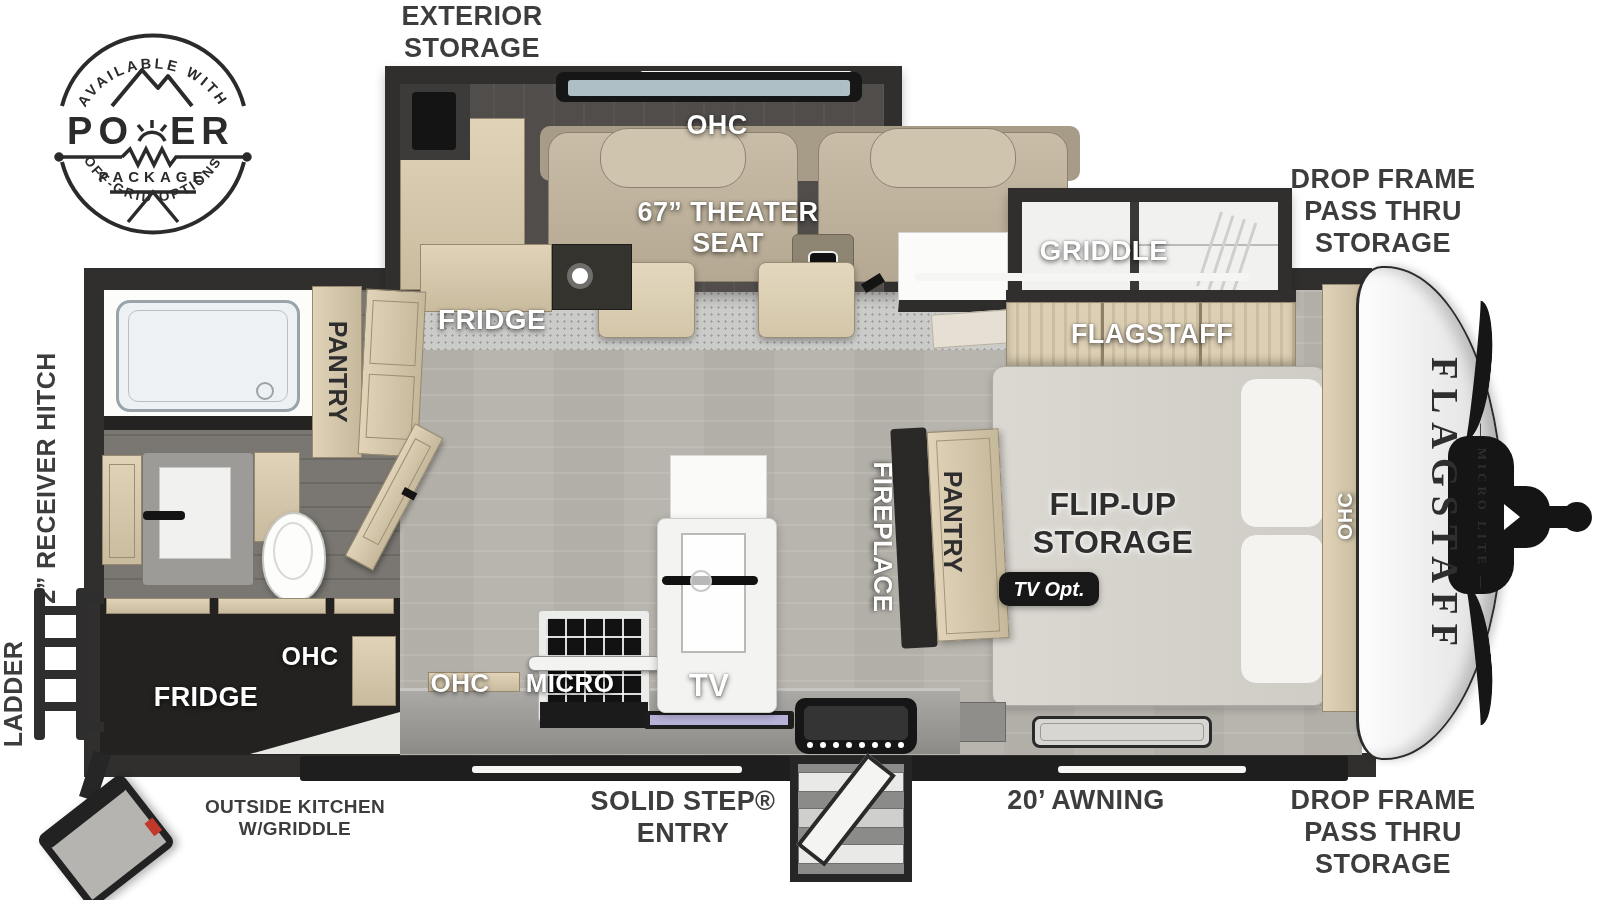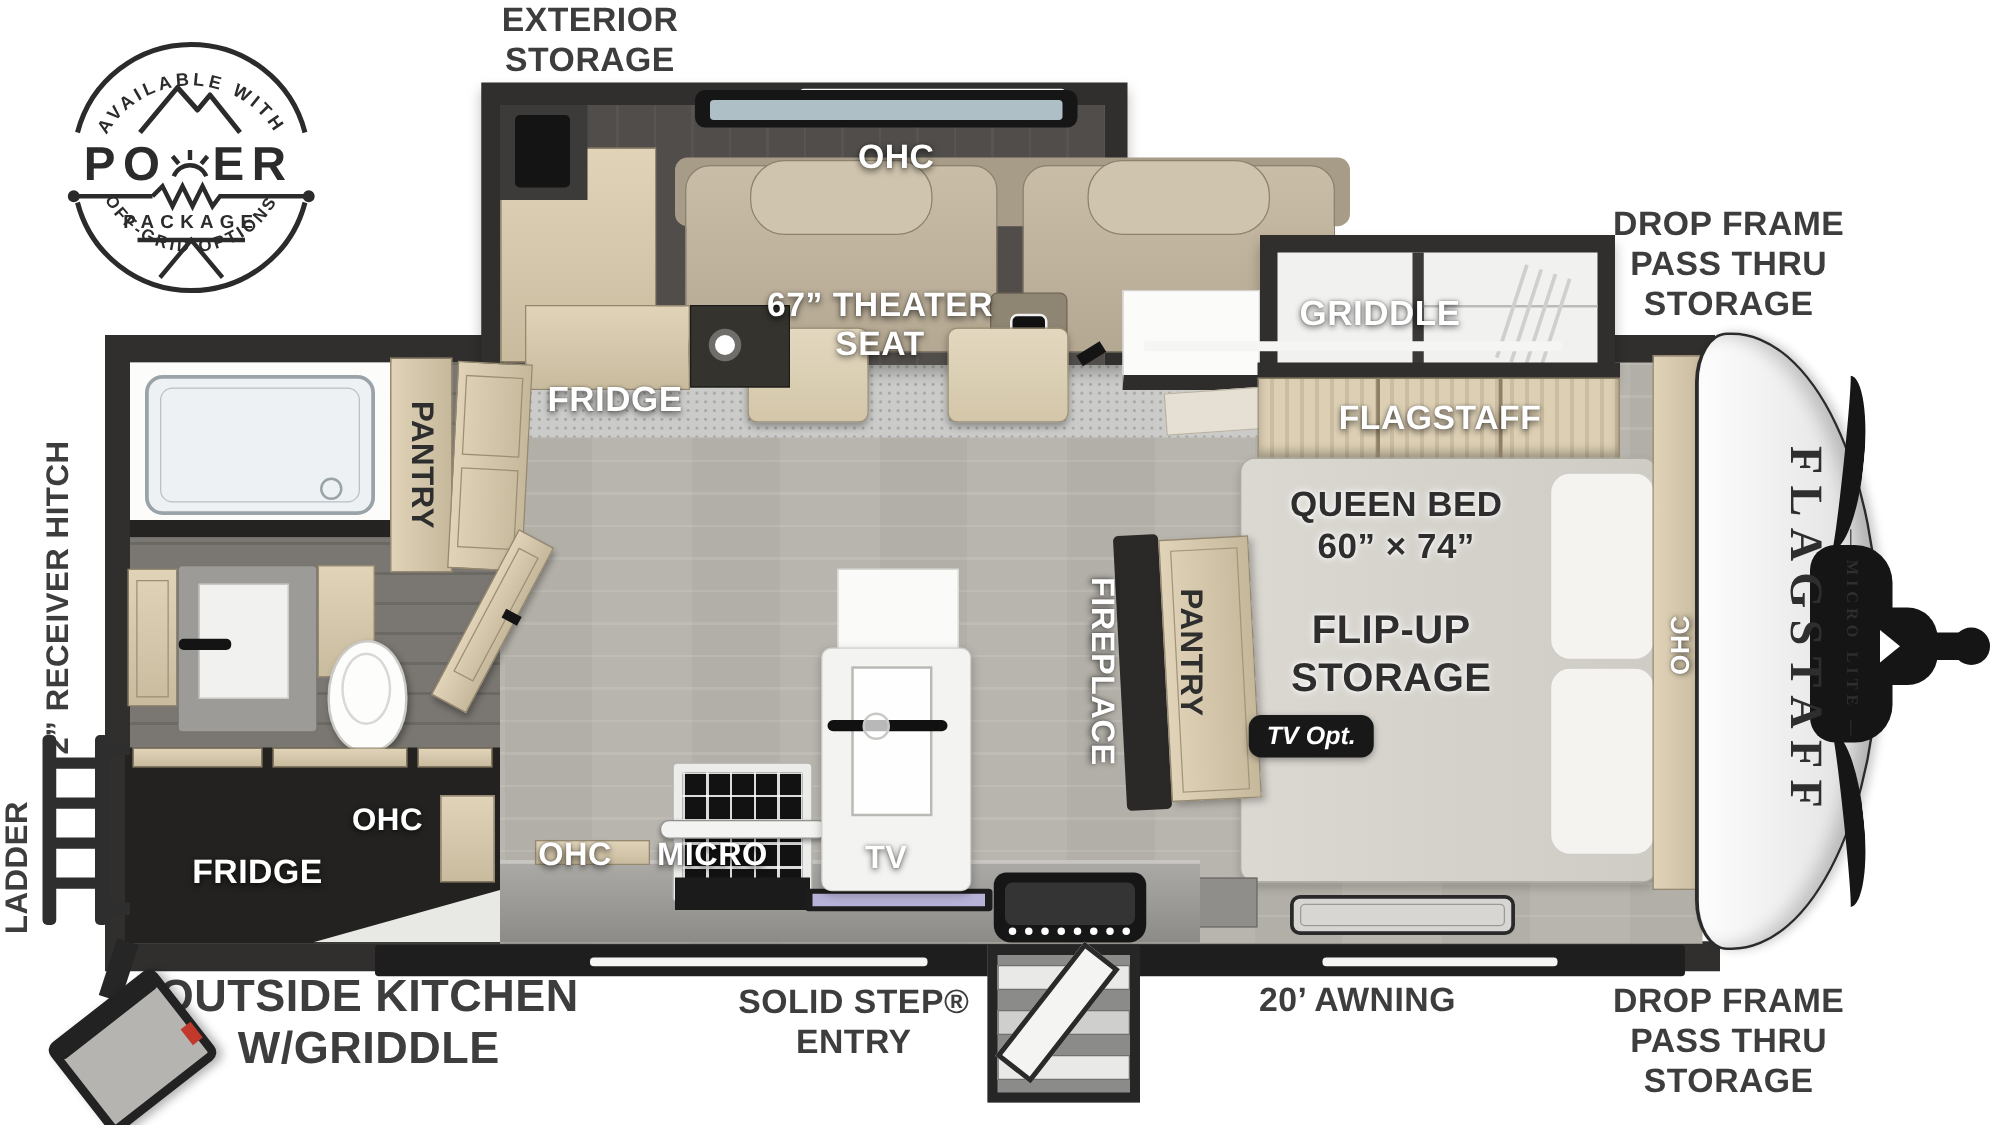--- a/index.html
+++ b/index.html
@@ -77,21 +77,21 @@
       <line x1="64" y1="168" x2="150" y2="168"></line>
       <polyline points="82,198 107,168 132,198"></polyline>
     </g>
   </svg>
 
   <div class="lblD" style="left:472px;top:33px;font-size:27px;">EXTERIOR
 STORAGE</div>
   <div class="lblD" style="left:1383px;top:212px;font-size:27px;">DROP FRAME
 PASS THRU
 STORAGE</div>
-  <div class="lblD" style="left:295px;top:818px;font-size:36px;">OUTSIDE KITCHEN
+  <div class="lblD" style="left:295px;top:818px;font-size:19px;">OUTSIDE KITCHEN
 W/GRIDDLE</div>
   <div class="lblD" style="left:683px;top:818px;font-size:27px;">SOLID STEP®
 ENTRY</div>
   <div class="lblD" style="left:1086px;top:801px;font-size:27px;">20’ AWNING</div>
   <div class="lblD" style="left:1383px;top:833px;font-size:27px;">DROP FRAME
 PASS THRU
 STORAGE</div>
   <div class="lblD r270" style="left:47px;top:478px;font-size:25px;">2” RECEIVER HITCH</div>
   <div class="lblD r270" style="left:14px;top:694px;font-size:25px;">LADDER</div>
 
@@ -264,35 +264,33 @@
     <div class="abs" style="left:52px;top:134px;width:20px;height:10px;background:#2e2e2e;"></div>
   </div>
 
   <div class="abs" style="left:86px;top:752px;width:18px;height:48px;background:#262626;transform:rotate(18deg);"></div>
   <div class="abs" style="left:52px;top:796px;width:108px;height:90px;background:#b5b4b0;border:7px solid #222;border-radius:8px;transform:rotate(-38deg);box-shadow:3px 4px 8px rgba(0,0,0,.3);">
     <div class="abs" style="left:-2px;top:-2px;width:98px;height:12px;background:#222;border-radius:4px;"></div>
     <div class="abs" style="left:88px;top:48px;width:10px;height:16px;background:#c0392b;"></div>
   </div>
 
   <div class="lblW" style="left:717px;top:126px;font-size:27px;">OHC</div>
-  <div class="lblW" style="left:704px;top:228px;font-size:27px;margin-top:32px;">67” THEATER
+  <div class="lblW" style="left:728px;top:228px;font-size:27px;">67” THEATER
 SEAT</div>
   <div class="lblW" style="left:1104px;top:251px;font-size:28px;">GRIDDLE</div>
   <div class="lblW" style="left:1152px;top:335px;font-size:27px;">FLAGSTAFF</div>
-  <div class="lblB" style="left:1117px;top:420px;font-size:28px;">QUEEN BED
-60” × 74”</div>
   <div class="lblB" style="left:1113px;top:523px;font-size:32px;">FLIP-UP
 STORAGE</div>
   <div class="pill" style="left:1049px;top:589px;width:100px;height:34px;font-size:20px;">
     <span>TV Opt.</span>
   </div>
   <div class="lblW r270" style="left:1345px;top:516px;font-size:21px;">OHC</div>
   <div class="lblW r90" style="left:882px;top:537px;font-size:26px;">FIREPLACE</div>
   <div class="lblD r90" style="left:952px;top:522px;font-size:25px;color:#2e2e2e;">PANTRY</div>
   <div class="lblD r90" style="left:337px;top:372px;font-size:25px;color:#2e2e2e;">PANTRY</div>
   <div class="lblW" style="left:492px;top:320px;font-size:28px;">FRIDGE</div>
   <div class="lblW" style="left:310px;top:656px;font-size:25px;">OHC</div>
   <div class="lblW" style="left:206px;top:698px;font-size:27px;">FRIDGE</div>
   <div class="lblW" style="left:460px;top:684px;font-size:26px;">OHC</div>
   <div class="lblW" style="left:570px;top:684px;font-size:26px;">MICRO</div>
-  <div class="lblW" style="left:709px;top:686px;font-size:26px;">TV</div>
+  <div class="lblW" style="left:709px;top:686px;font-size:31px;">TV</div>
 
 </div>
 
 </body></html>

